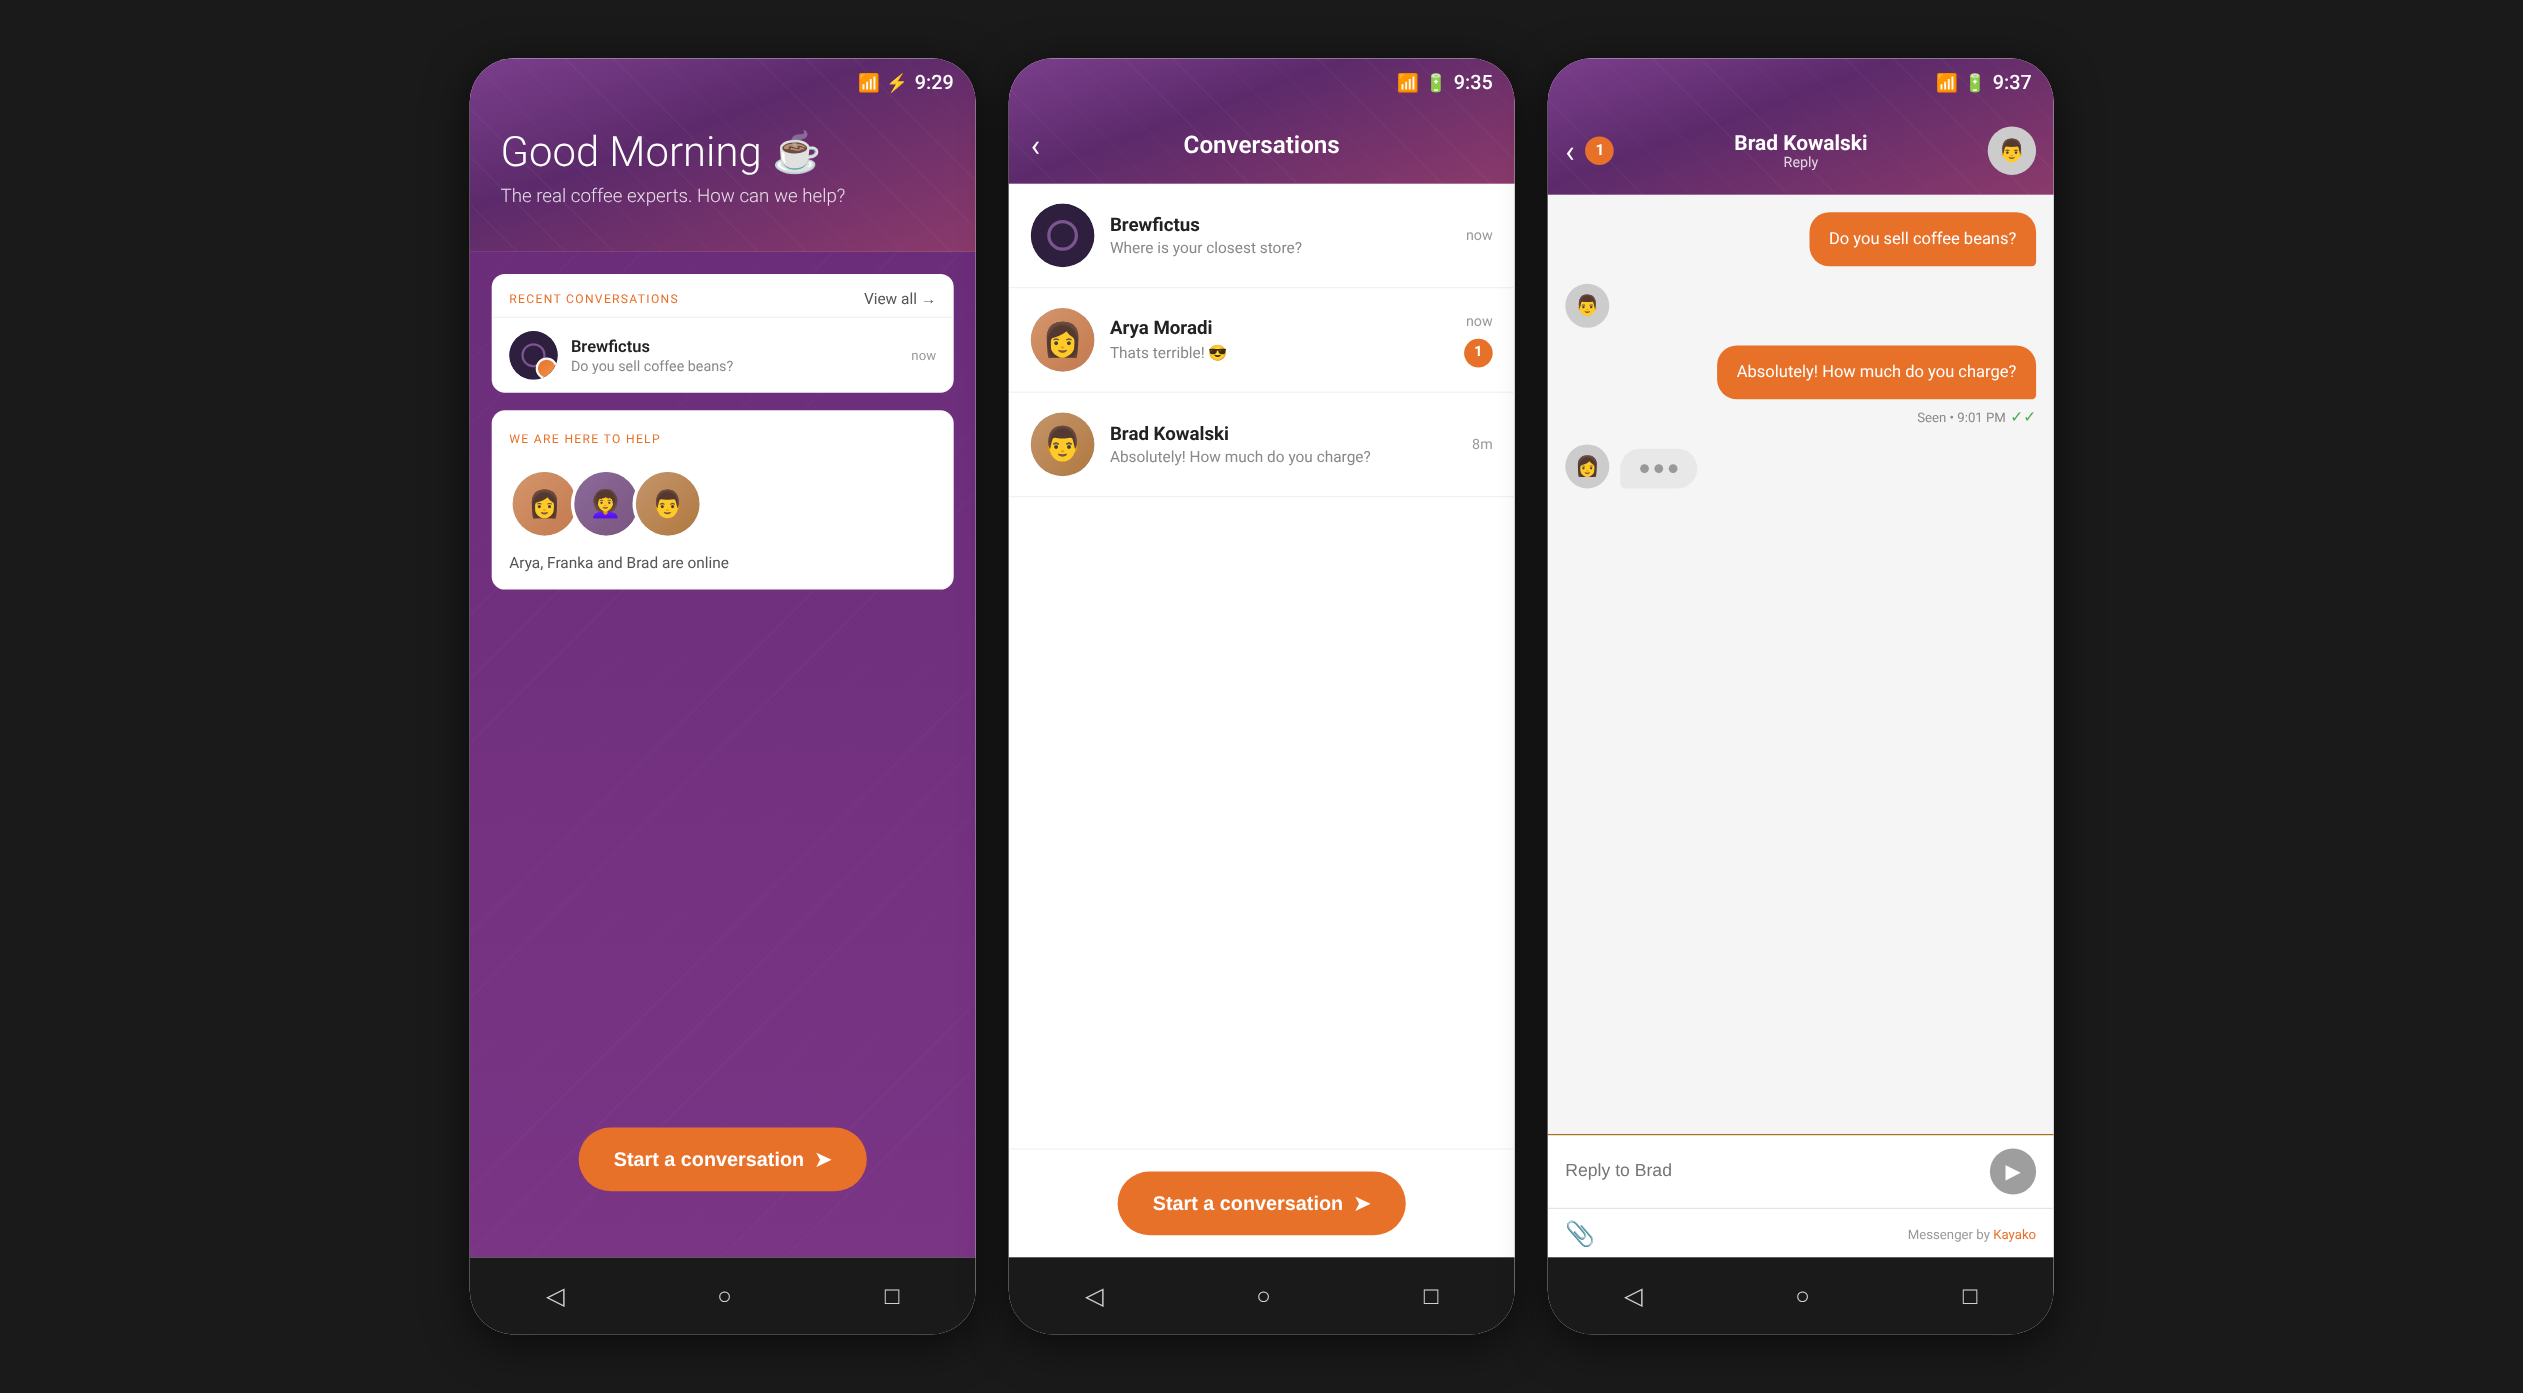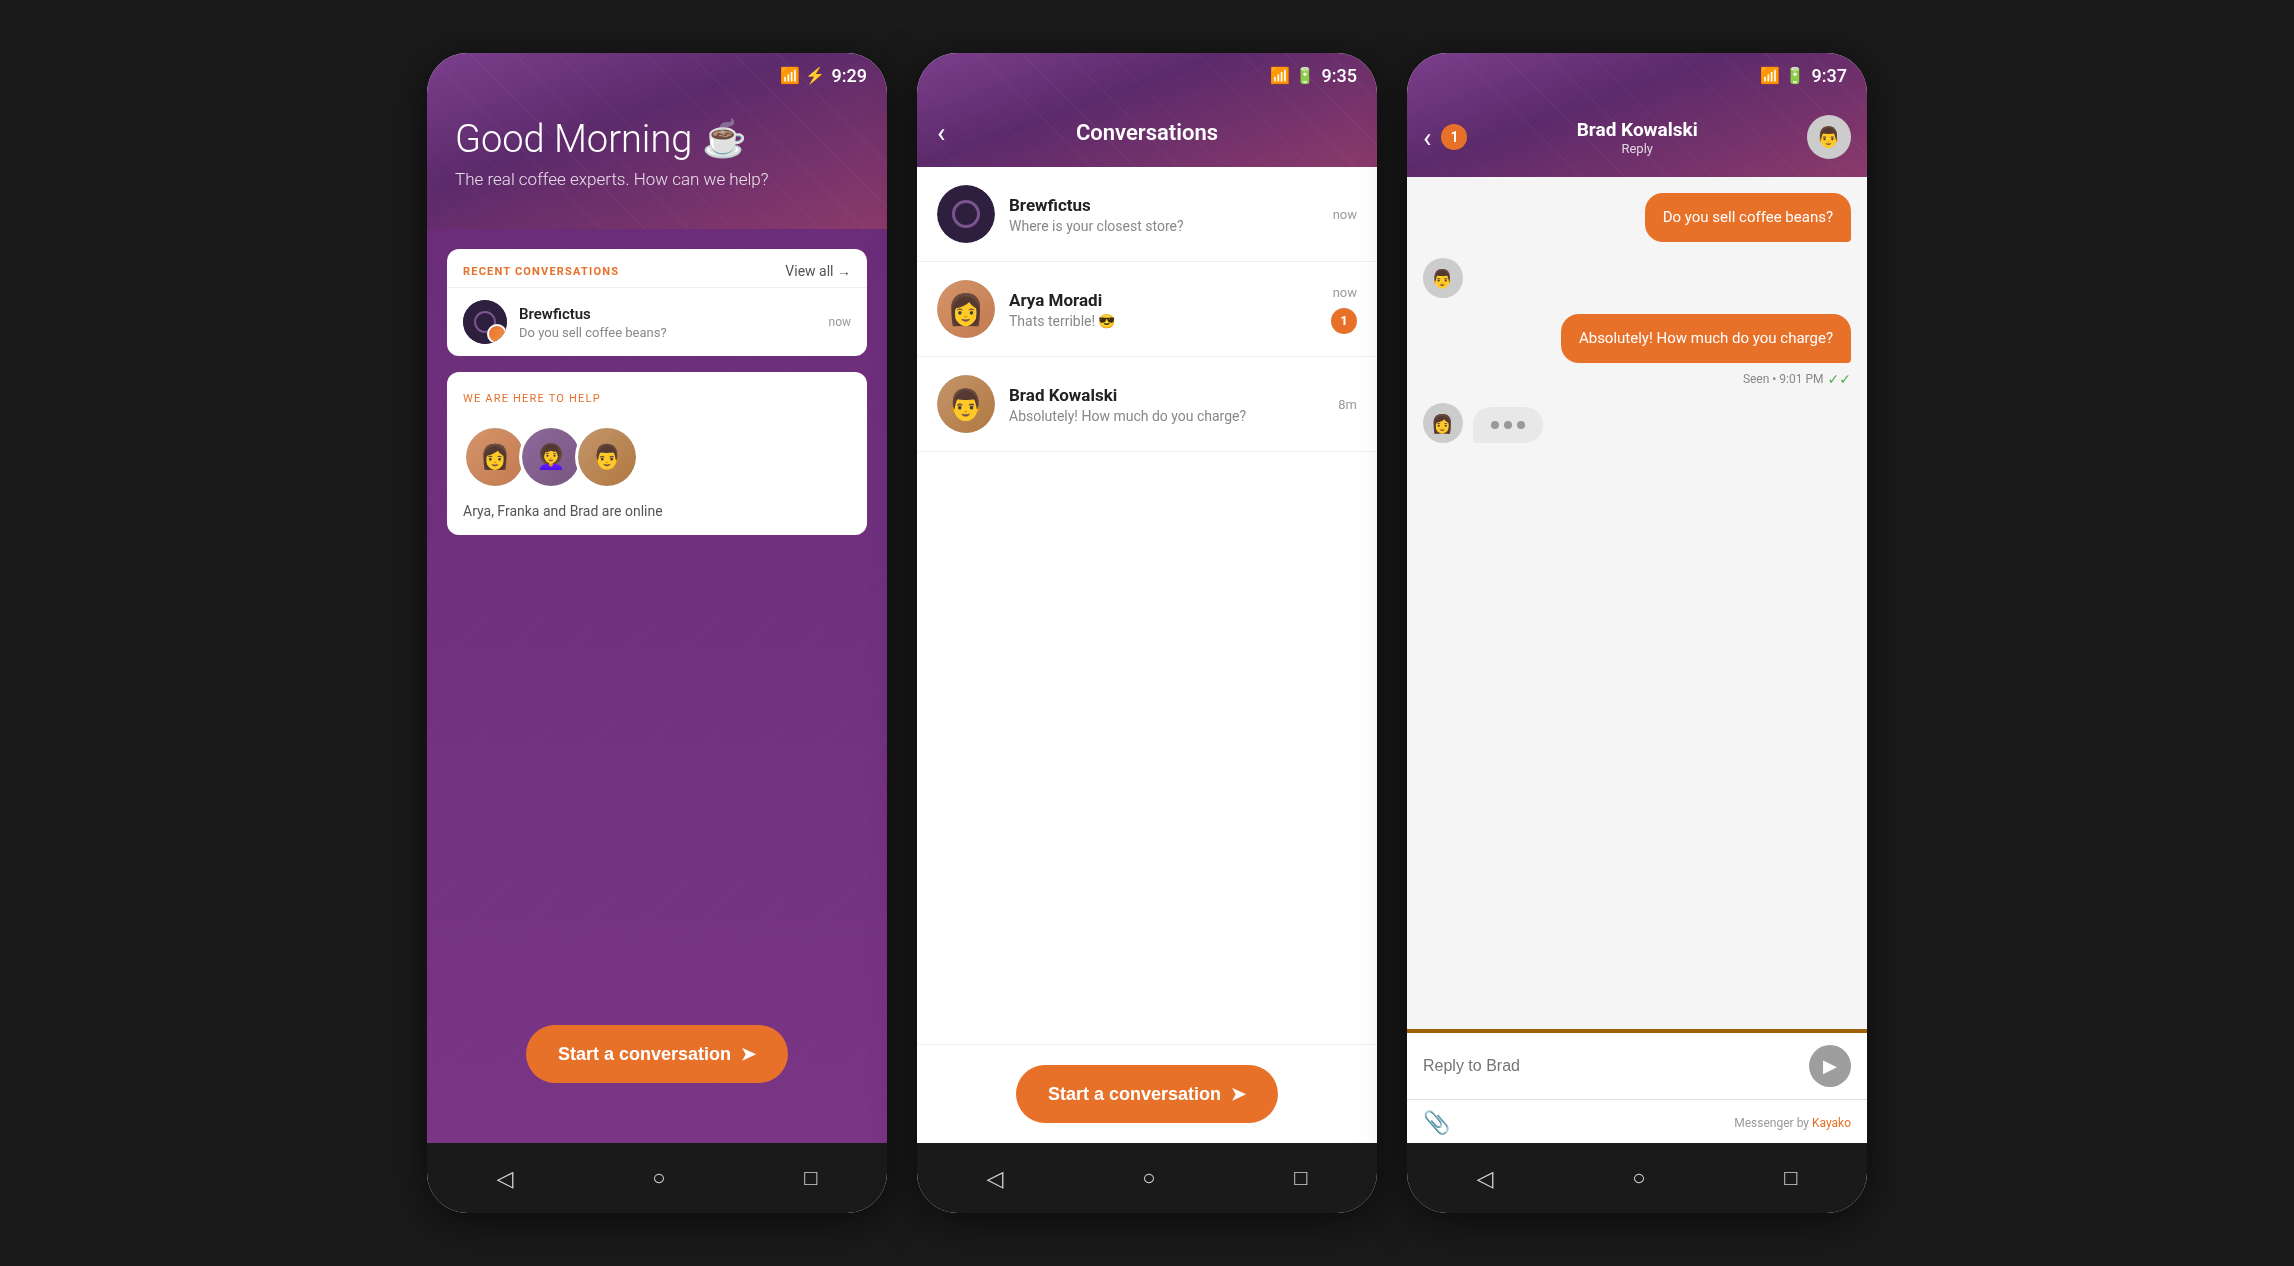--- a/index.html
+++ b/index.html
@@ -121,21 +121,21 @@
     }
 
     .card-header {
       padding: 14px 16px 8px;
       display: flex;
       align-items: center;
       justify-content: space-between;
     }
     .card-title {
       font-size: 11px;
-      font-weight: 700;
+      font-weight: 400;
       letter-spacing: 1.2px;
       color: #e8712a;
       text-transform: uppercase;
     }
     .view-all {
       font-size: 14px;
       color: #555;
       display: flex;
       align-items: center;
       gap: 4px;
@@ -435,21 +435,21 @@
     }
     .dot {
       width: 8px;
       height: 8px;
       border-radius: 50%;
       background: #999;
     }
 
     .chat-input-area {
       background: #fff;
-      border-top: 4px solid #a16207;
+      border-top: 1px solid #a16207;
       padding: 12px 16px;
       display: flex;
       align-items: center;
       gap: 10px;
       flex-shrink: 0;
     }
     .chat-input {
       flex: 1;
       border: none;
       outline: none;

